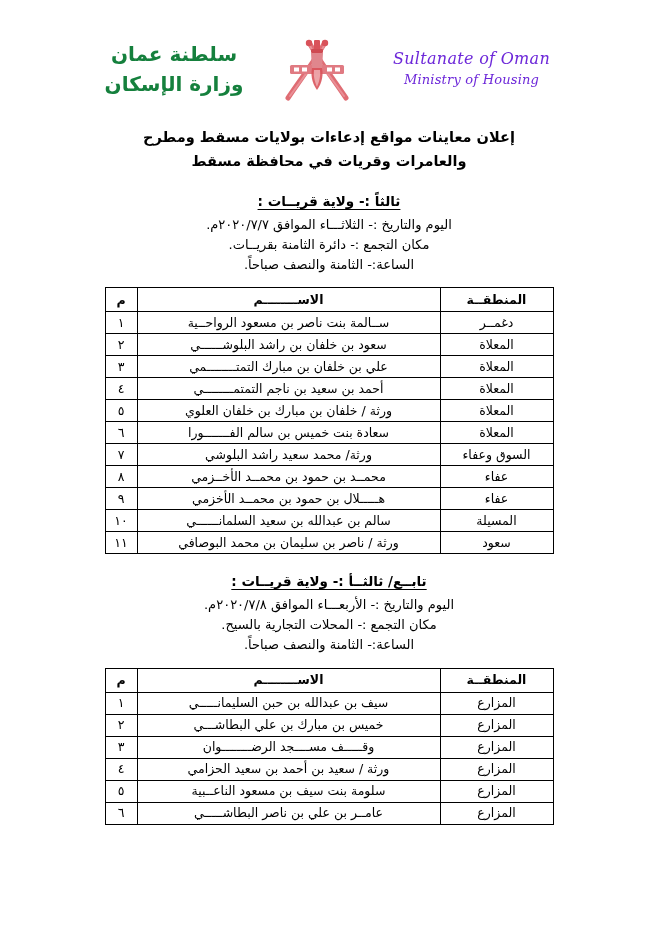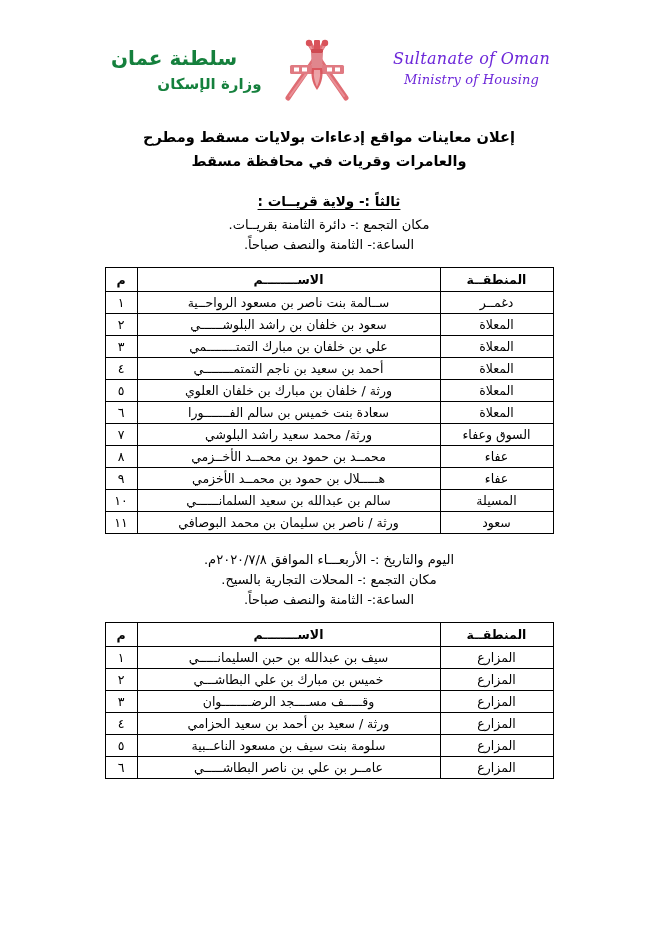--- a/index.html
+++ b/index.html
@@ -67,26 +67,25 @@
     color: #15803d;
   }
   .lh-ar .a1 {
     font-size: 20px;
     line-height: 1.5;
     font-weight: 600;
     letter-spacing: 1px;
     white-space: nowrap;
   }
   .lh-ar .a2 {
-    font-size: 15px;
+    font-size: 20px;
     line-height: 1.5;
     font-weight: 600;
     letter-spacing: 1px;
     white-space: nowrap;
-    text-align: right;
   }
 
   
   .doc-title {
     margin-top: 18px;
     text-align: center;
     font-size: 14.5px;
     font-weight: bold;
     line-height: 1.65;
     letter-spacing: 0px;
@@ -199,20 +198,21 @@
   </div>
 
   <div class="doc-title">
     <span class="tline">إعلان معاينات مواقع إدعاءات بولايات مسقط ومطرح</span>
     <span class="tline">والعامرات وقريات في محافظة مسقط</span>
   </div>
 
   <div class="section-block">
     <div class="sec-heading">ثالثاً :- ولاية قريــات :</div>
     <div class="sec-lines">
+      <div class="sec-line">اليوم والتاريخ :- الثلاثـــاء الموافق ٢٠٢٠/٧/٧م.</div>
       <div class="sec-line">مكان التجمع :- دائرة الثامنة بقريــات.</div>
       <div class="sec-line">الساعة:- الثامنة والنصف صباحاً.</div>
     </div>
   </div>
 
   <div class="tbl-wrap">
     <table class="listing">
       <colgroup>
         <col class="c-region">
           <col class="c-name">
@@ -279,20 +279,21 @@
         <tr>
           <td>سعود</td>
           <td class="cell-name">ورثة / ناصر بن سليمان بن محمد البوصافي</td>
           <td>١١</td>
         </tr>
       </tbody>
     </table>
   </div>
 
   <div class="section-block">
+    <div class="sec-heading">تابــع/ ثالثــأ :- ولاية قريــات :</div>
     <div class="sec-lines">
       <div class="sec-line">اليوم والتاريخ :- الأربعـــاء الموافق ٢٠٢٠/٧/٨م.</div>
       <div class="sec-line">مكان التجمع :- المحلات التجارية بالسيح.</div>
       <div class="sec-line">الساعة:- الثامنة والنصف صباحاً.</div>
     </div>
   </div>
 
   <div class="tbl-wrap">
     <table class="listing">
       <colgroup>

